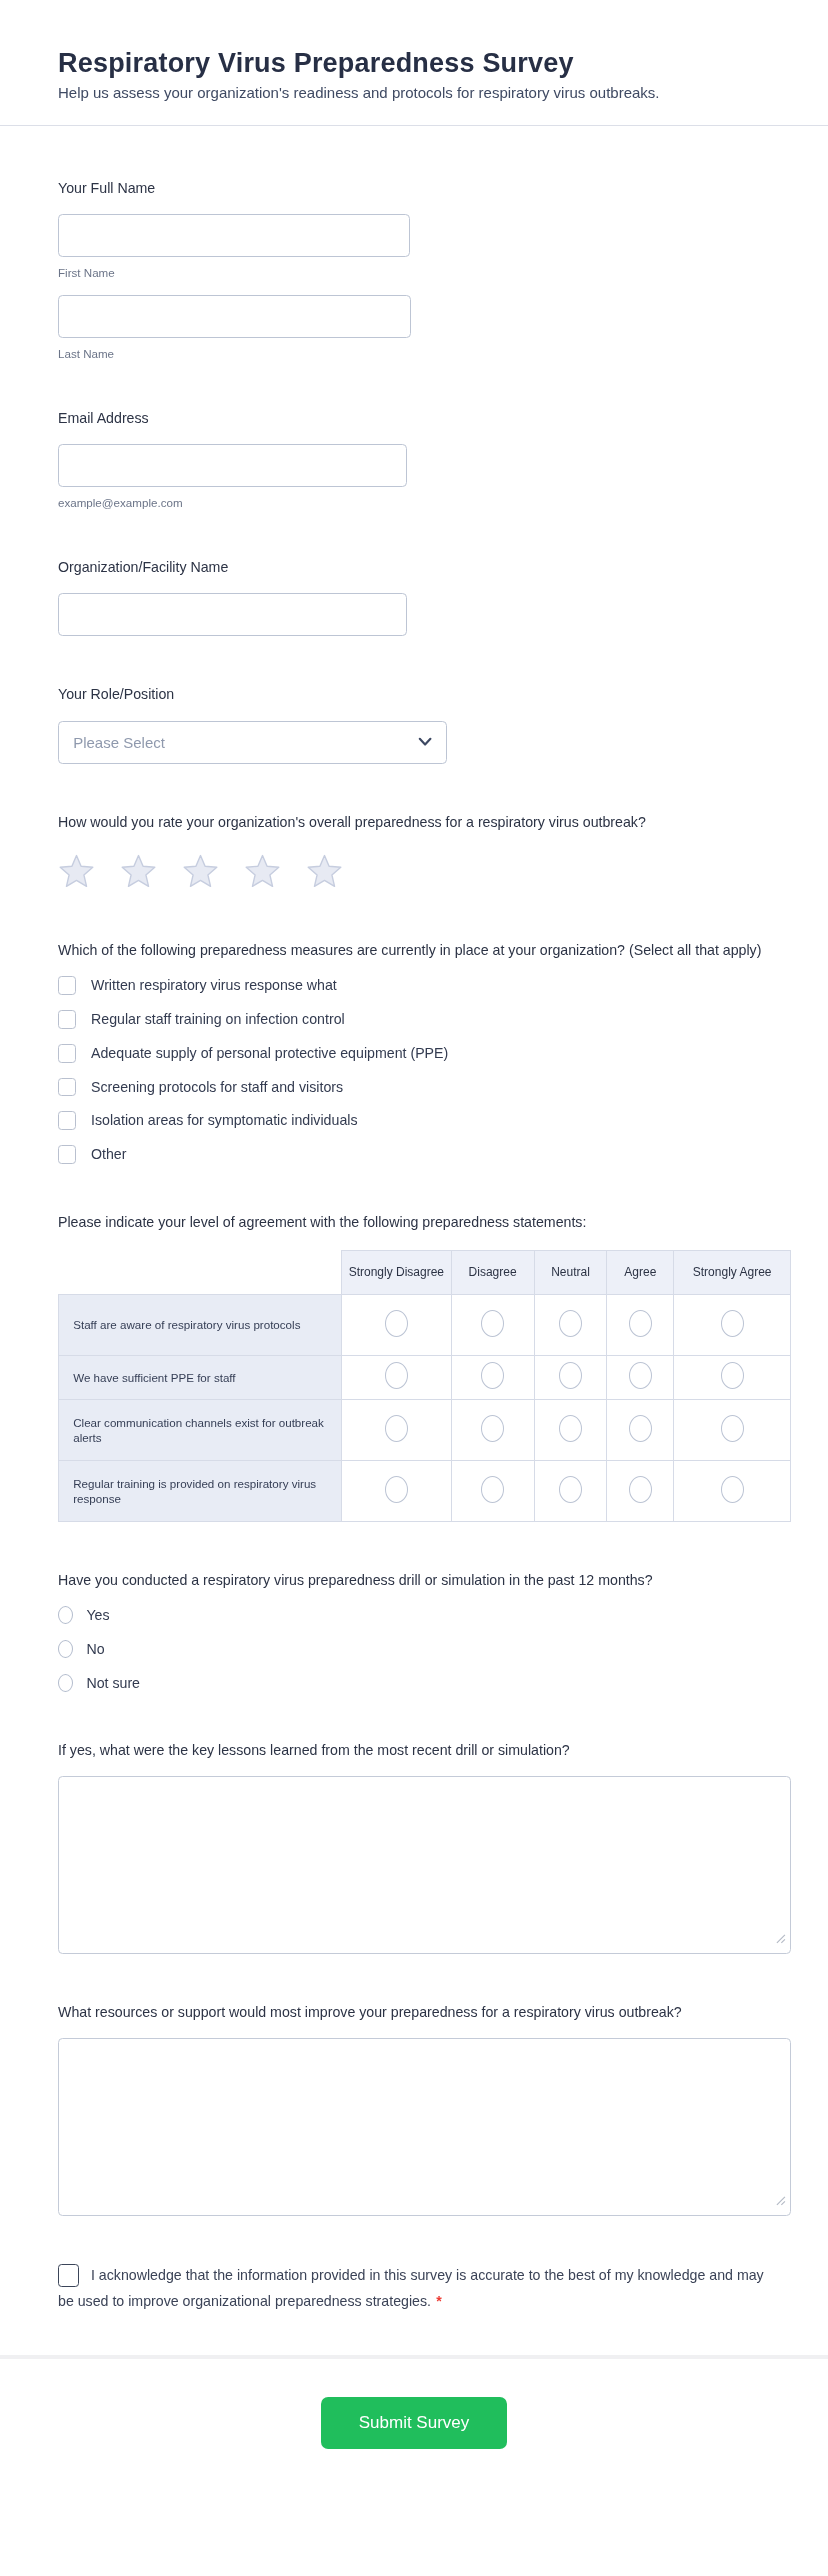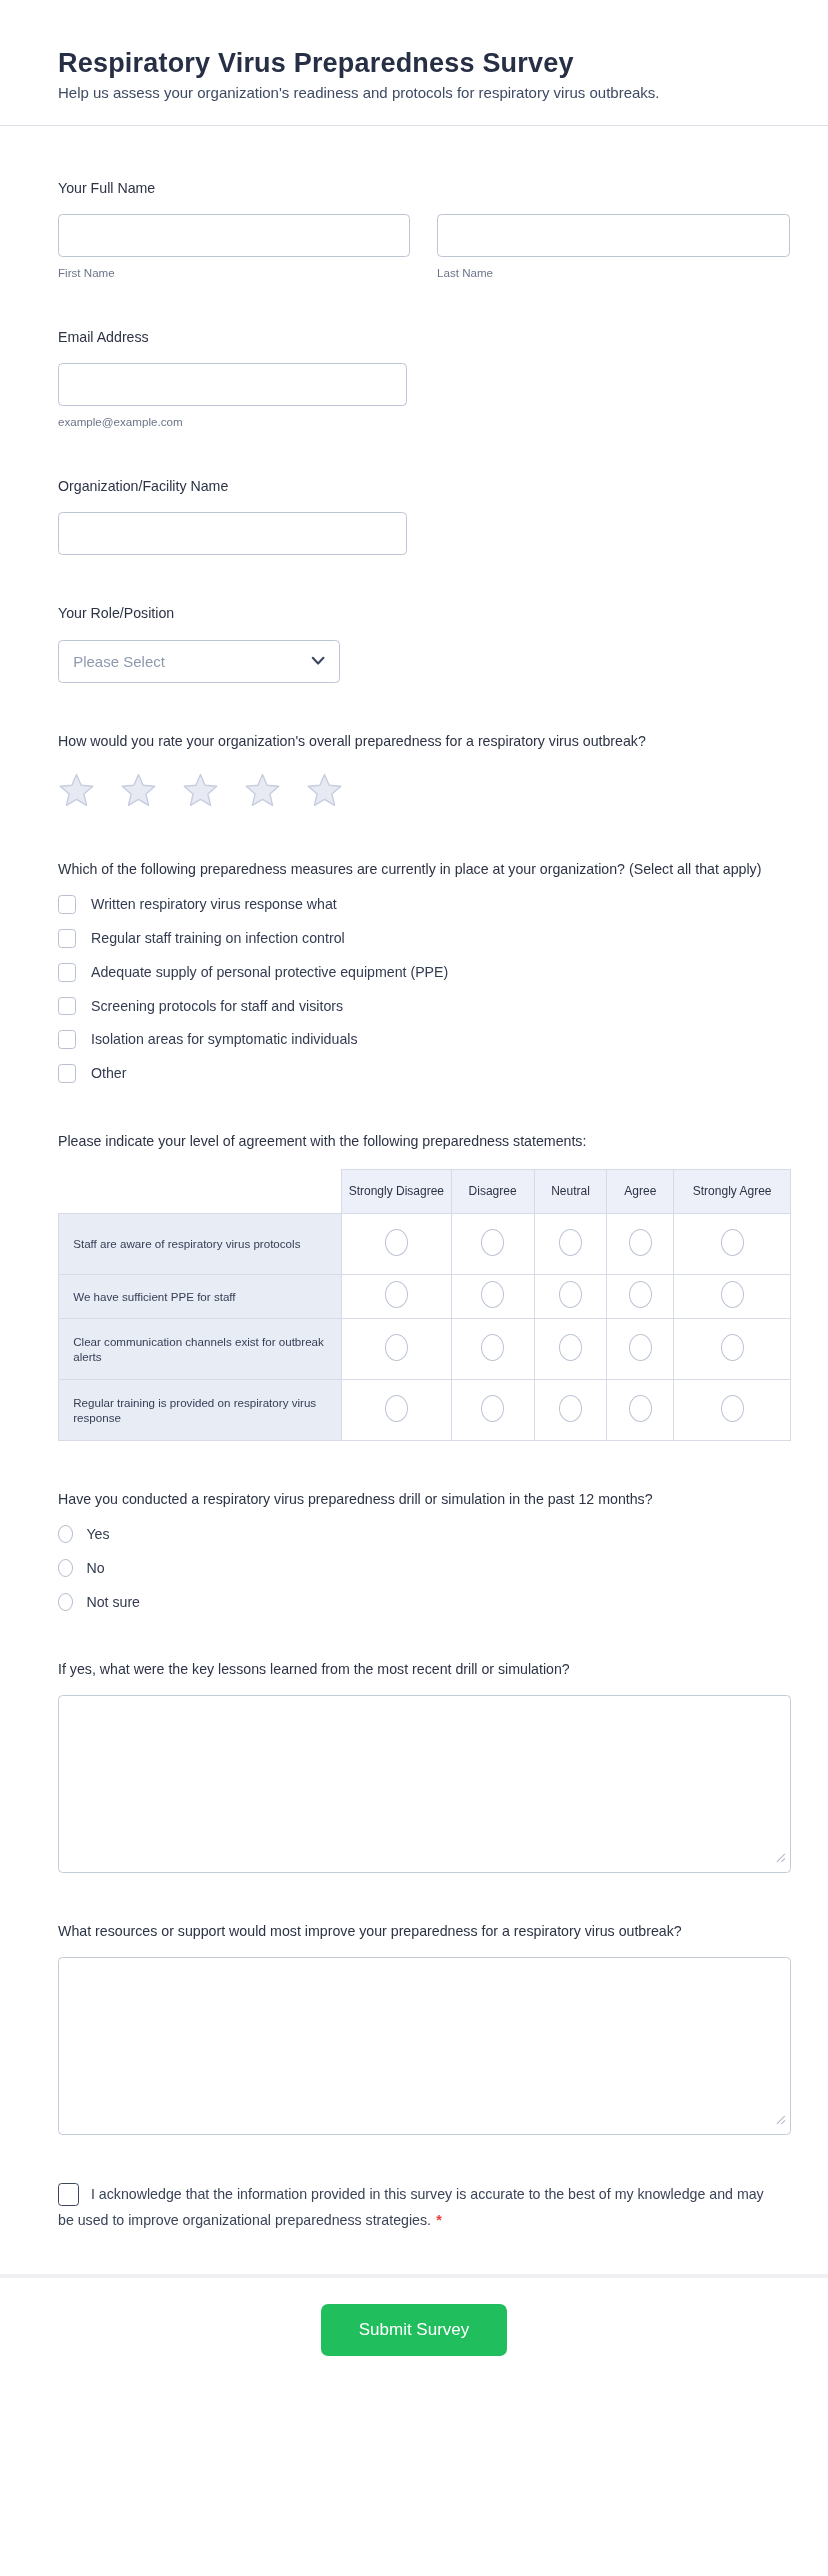--- a/index.html
+++ b/index.html
@@ -27,27 +27,27 @@
     font-size:14.2px; font-weight:500; color:#2c3345;
     line-height:24px; margin-bottom:14.2px; max-width:712px;
   }
   .sublabel { font-size:11.6px; color:#6b7488; margin-top:9px; }
 
   input.text-input {
     height:43px; border:0.9px solid #bdc5d4; border-radius:4.5px;
     background:#fff; font-size:14.2px; color:#2c3345; padding:0 10.7px;
     width:349px; outline:none; font-family:inherit;
   }
-  .name-grid { display:flex; gap:27px; }
+  .name-grid { display:flex; gap:16px;flex-direction:column; }
   .name-col .text-input { width:352px; }
   .name-col:last-child .text-input { width:353px; }
 
   
   .select-box {
-    width:282px; height:43px; border:0.9px solid #bdc5d4; border-radius:4.5px;
+    width:389px; height:43px; border:0.9px solid #bdc5d4; border-radius:4.5px;
     display:flex; align-items:center; justify-content:space-between;
     padding:0 14.2px; background:#fff; cursor:pointer;
   }
   .select-placeholder { font-size:15px; color:#8f99ad; }
 
   
   .stars { display:flex; margin-top:19.6px; }
   .star { margin-right:25px; cursor:pointer; }
 
   
@@ -99,21 +99,21 @@
   
   .ack { max-width:712px; font-size:14.2px; line-height:26px; color:#3b4357; }
   .ack-box {
     float:left; width:21.4px; height:23px; border:1.8px solid #3b4559; border-radius:3.6px;
     background:#fff; margin-right:11.6px; margin-top:1.8px; cursor:pointer;
   }
   .req-star { color:#ed3b33; font-weight:700; margin-left:5.3px; }
 
   
   .bottom-divider { height:3.6px; background:#f0f0f2; width:100%; }
-  .footer { padding:26px 0 46px 0; display:flex; justify-content:center; }
+  .footer { padding:38px 0 46px 0; display:flex; justify-content:center; }
   .submit-btn {
     width:186px; height:52px; background:#20be5c; border:none; border-radius:7.1px;
     color:#fff; font-size:17px; font-weight:500; font-family:inherit; cursor:pointer;
     display:flex; align-items:center; justify-content:center;
   }
 </style>
 </head>
 <body>
 
 <div class="page">

